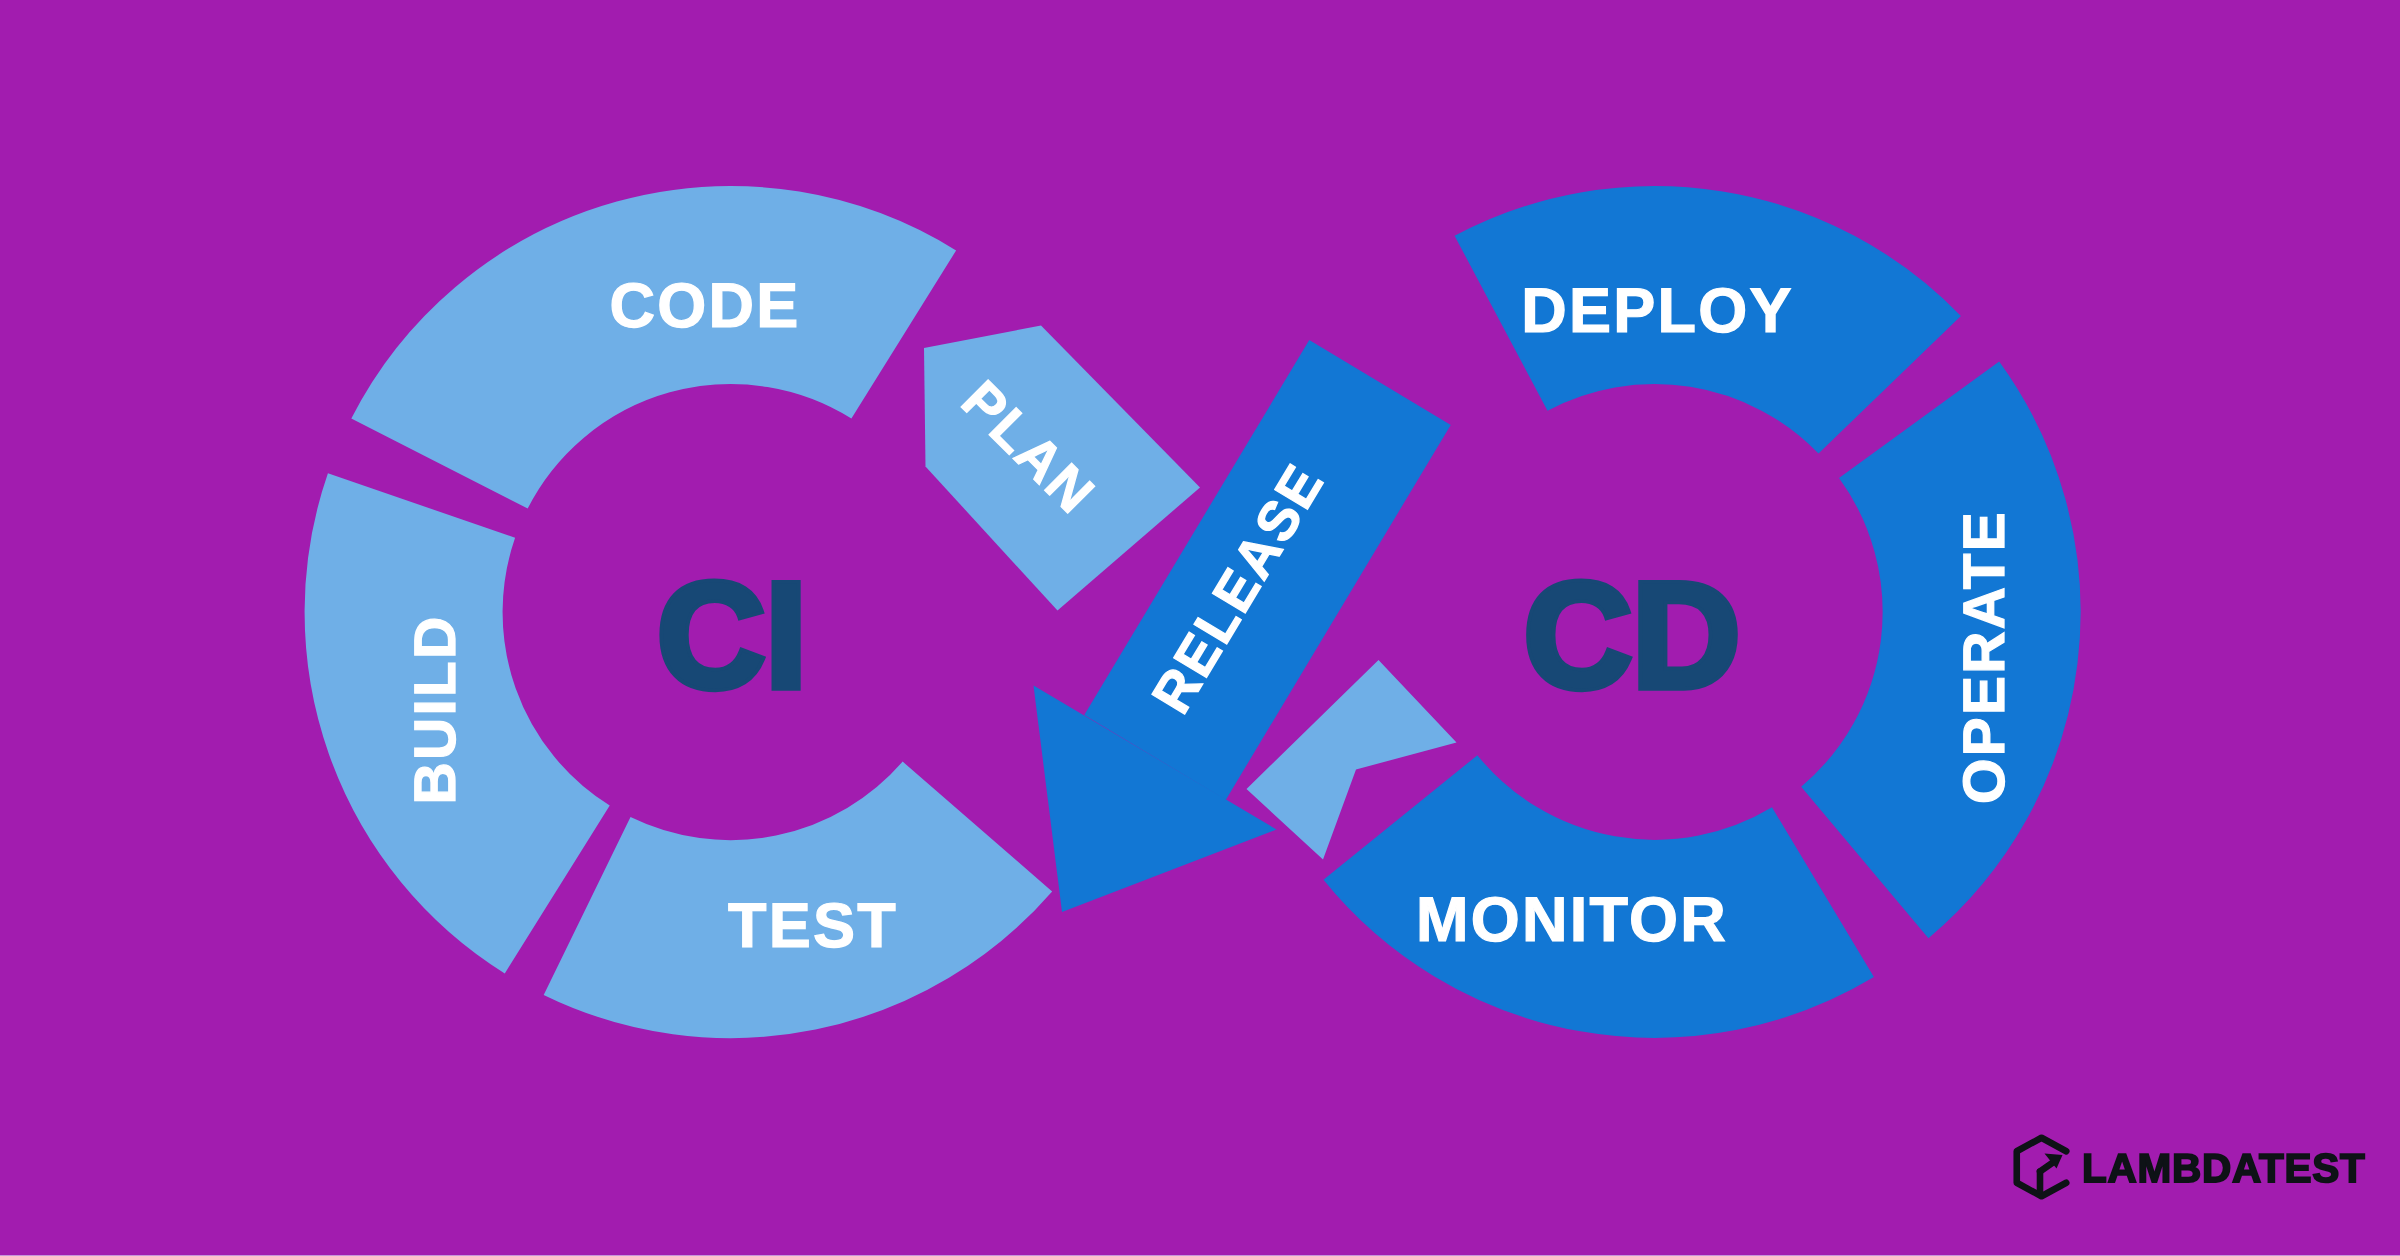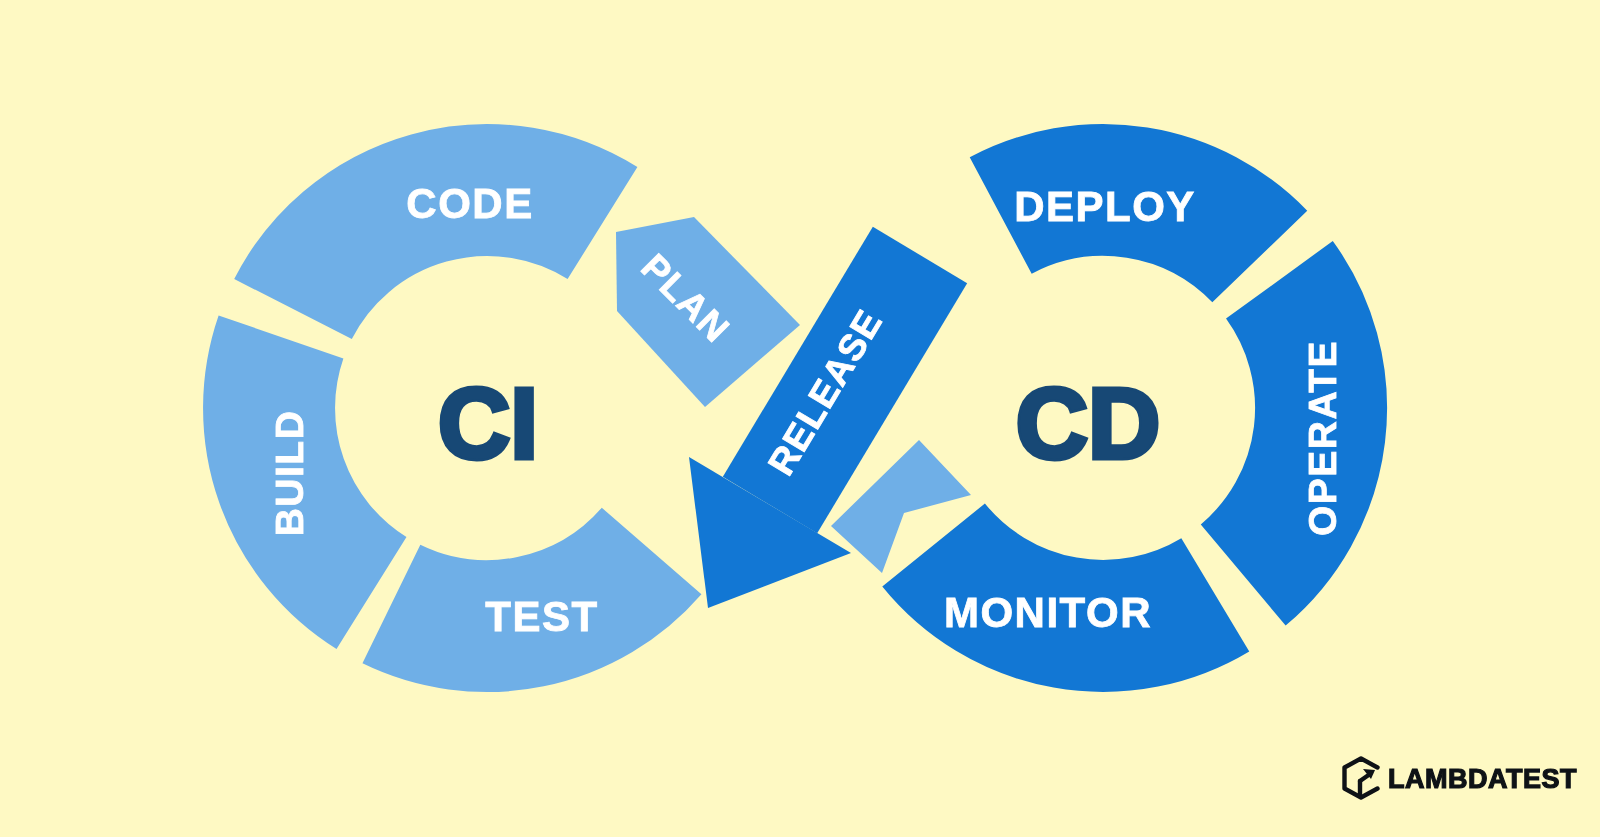--- a/index.html
+++ b/index.html
@@ -8,21 +8,21 @@
     background: #E3F0FB;
     width: 1600px;
     height: 837px;
     overflow: hidden;
     font-family: "Liberation Sans", sans-serif;
   }
   .stage {
     position: relative;
     width: 1600px;
     height: 837px;
-    background: #fef9c3;
+    background: #a21caf;
   }
   svg { display: block; }
   .ci-seg  { stroke: #6FAFE7; fill: none; stroke-width: 132; }
   .ci-fill { fill: #6FAFE7; }
   .cd-seg  { stroke: #1277D4; fill: none; stroke-width: 132; }
   .cd-band { stroke: #1277D4; fill: none; stroke-width: 110; }
   .cd-fill { fill: #1277D4; }
   .seg-label {
     fill: #FFFFFF;
     font-weight: bold;

